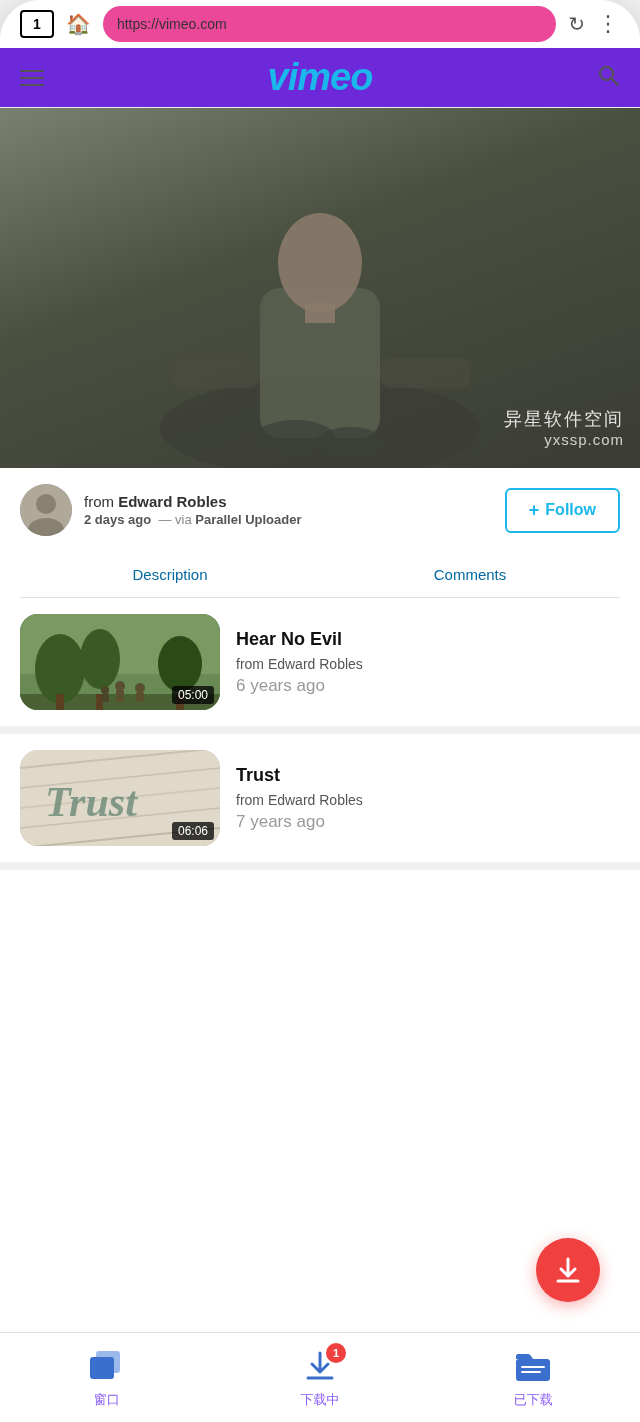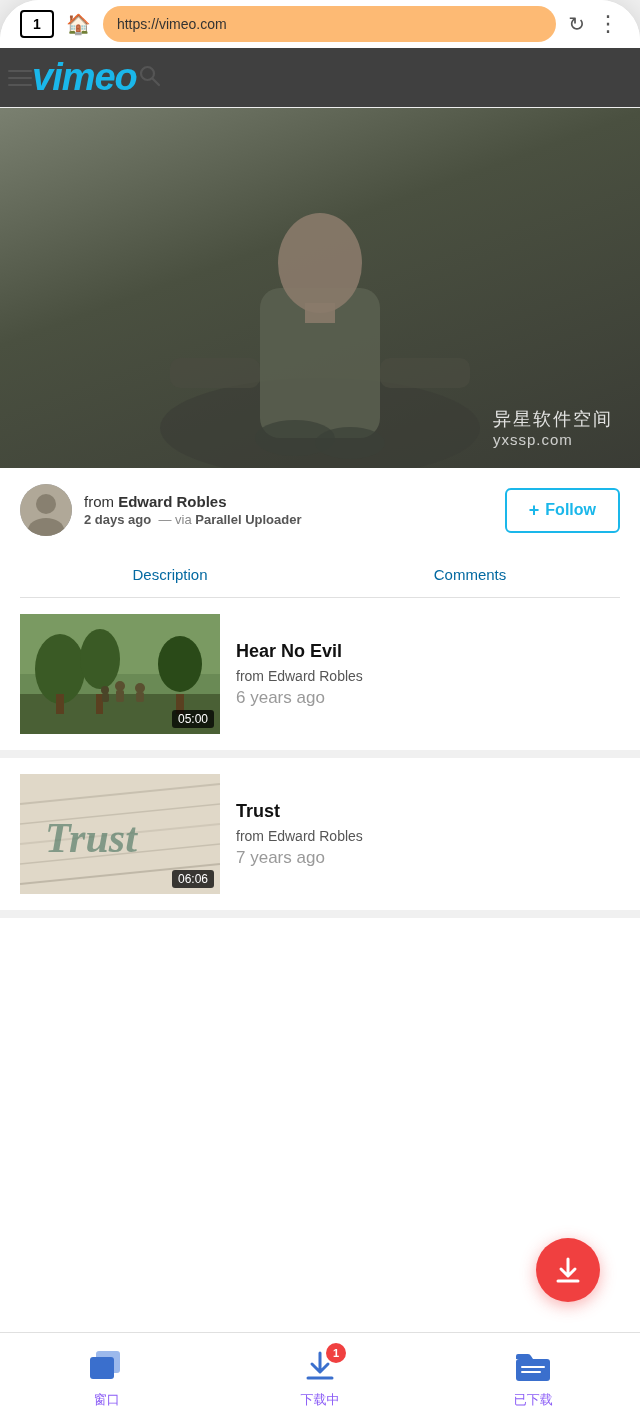--- a/index.html
+++ b/index.html
@@ -45,46 +45,47 @@
       justify-content: center;
       font-weight: bold;
       font-size: 14px;
     }
     .home-icon {
       font-size: 20px;
       color: #333;
     }
     .url-bar {
       flex: 1;
-      background: #fdba74;
+      background: #ec4899;
       border-radius: 20px;
       height: 36px;
       display: flex;
       align-items: center;
       padding: 0 14px;
       font-size: 14px;
       color: #333;
     }
     .reload-icon, .more-icon {
       font-size: 20px;
       color: #555;
       cursor: pointer;
     }
     .more-icon {
       font-size: 22px;
       letter-spacing: 1px;
     }
 
     
     .vimeo-header {
-      background: #404040;
+      background: #6d28d9;
       height: 60px;
       display: flex;
       align-items: center;
-      padding: 0 8px;
+      justify-content: space-between;
+      padding: 0 20px;
       border-bottom: 1px solid #eee;
     }
     .hamburger-icon {
       display: flex;
       flex-direction: column;
       gap: 5px;
       cursor: pointer;
     }
     .hamburger-icon span {
       display: block;
@@ -129,22 +130,22 @@
       position: absolute;
       bottom: 0;
       left: 50%;
       transform: translateX(-50%);
       width: 360px;
       height: 340px;
     }
     .hero-watermark {
       position: absolute;
       bottom: 20px;
-      right: 27px;
-      text-align: left;
+      right: 16px;
+      text-align: right;
       margin-top: 6px;
     }
     .hero-watermark-cn {
       color: rgba(255,255,255,0.85);
       font-size: 18px;
       letter-spacing: 2px;
     }
     .hero-watermark-en {
       color: rgba(255,255,255,0.75);
       font-size: 15px;
@@ -264,22 +265,22 @@
       background: #fff;
       display: flex;
       align-items: center;
       padding: 16px 20px;
       border-bottom: 8px solid #f0f0f0;
       gap: 16px;
       cursor: pointer;
     }
     .video-thumb {
       width: 200px;
-      height: 120px;
-      border-radius: 0;
+      height: 96px;
+      border-radius: 18px;
       overflow: hidden;
       flex-shrink: 0;
       position: relative;
     }
     .thumb-bg-1 {
       width: 100%;
       height: 100%;
       background: linear-gradient(160deg, #5a7a45 0%, #3a5a2a 50%, #7a9a55 100%);
     }
     .thumb-bg-2 {

